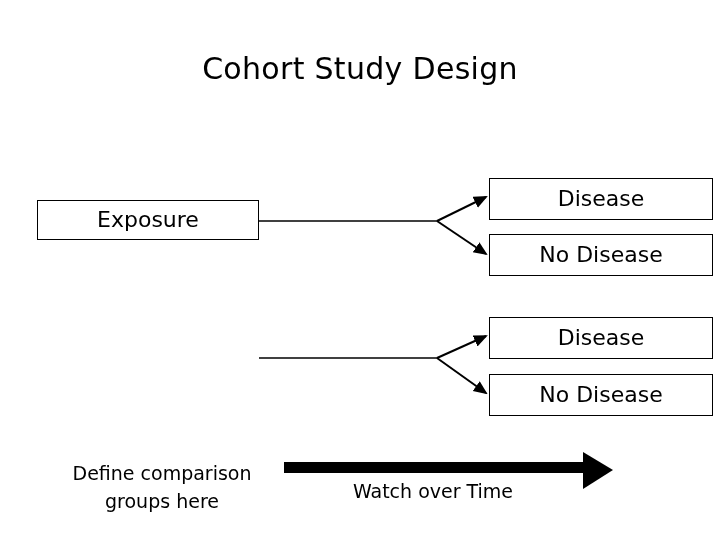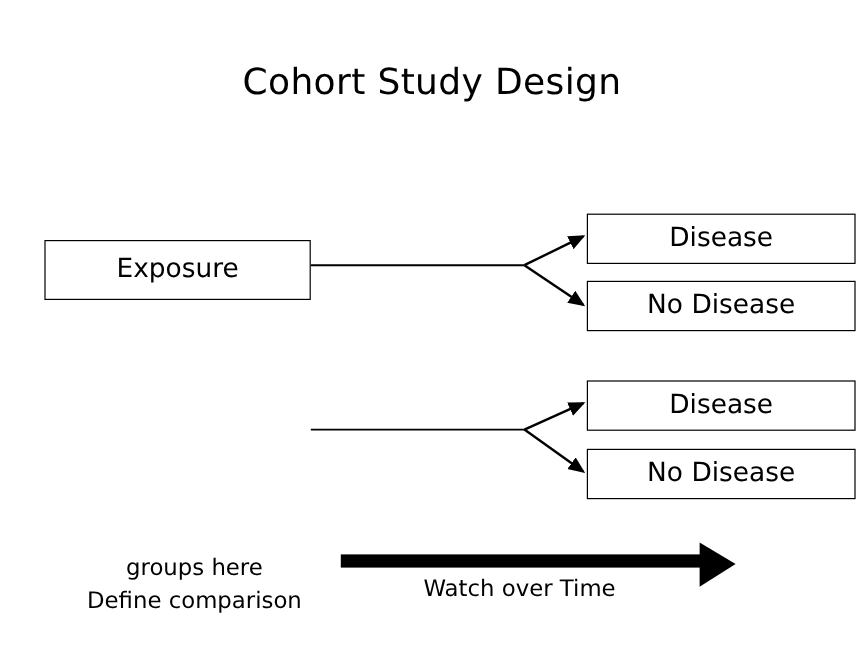--- a/index.html
+++ b/index.html
@@ -33,21 +33,21 @@
     border: 1.5px solid #000000;
     background: #ffffff;
     display: flex;
     align-items: center;
     justify-content: center;
     font-size: 22px;
     line-height: 26px;
     color: #000000;
   }
   
-  .box-exposure      { left: 37px;  top: 200px; width: 222px; height: 50px; }
+  .box-exposure      { left: 37px;  top: 200px; width: 222px; height: 40px; }
   .box-no-exposure   { left: 37px;  top: 336px; width: 222px; height: 42px; }
   
   .box-d1  { left: 489px; top: 178px; width: 224px; height: 42px; }
   .box-nd1 { left: 489px; top: 234px; width: 224px; height: 42px; }
   .box-d2  { left: 489px; top: 317px; width: 224px; height: 42px; }
   .box-nd2 { left: 489px; top: 374px; width: 224px; height: 42px; }
 
   .connector-svg {
     position: absolute;
     left: 0;
@@ -121,19 +121,19 @@
 
   <div class="box box-d2">
     <span>Disease</span>
   </div>
 
   <div class="box box-nd2">
     <span>No Disease</span>
   </div>
 
   <div class="caption-left">
+    <div>Define comparison</div>
     <div>groups here</div>
-    <div>Define comparison</div>
   </div>
 
   <div class="caption-time">Watch over Time</div>
 
 </div>
 
 </body></html>

